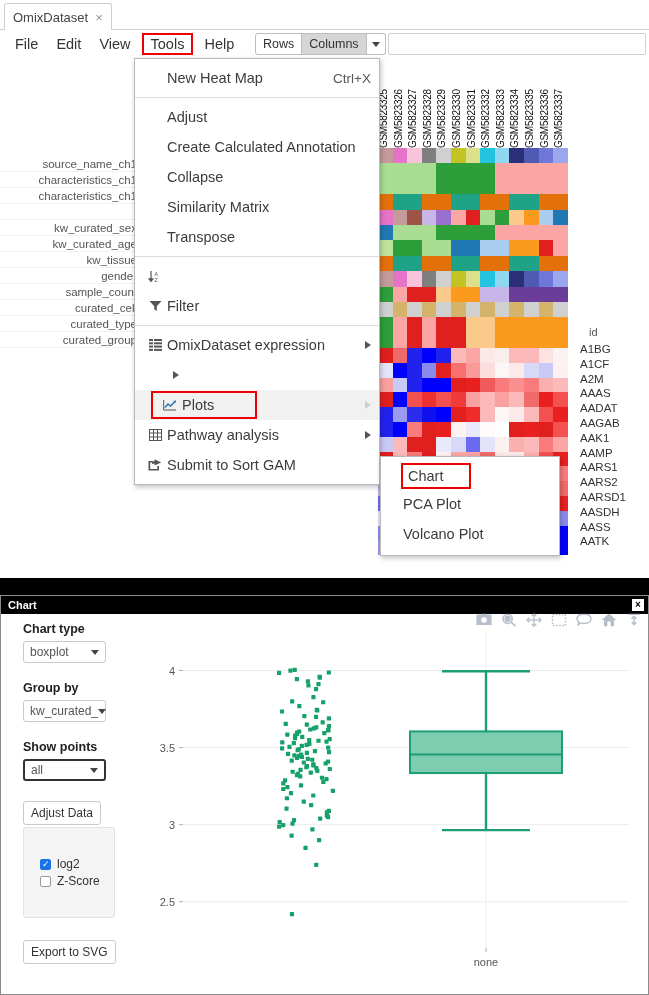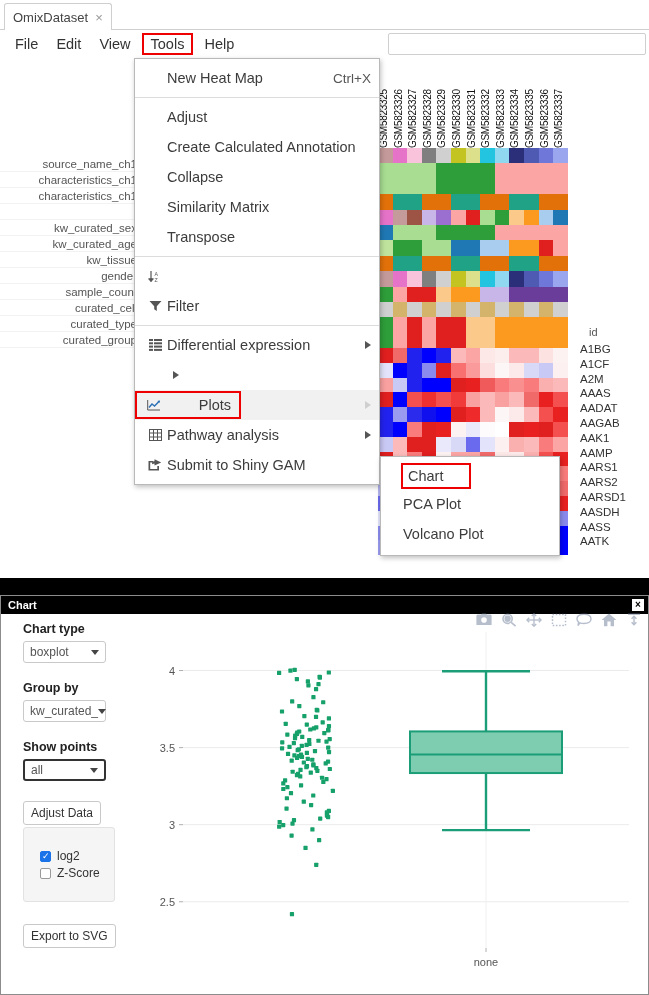--- a/index.html
+++ b/index.html
@@ -113,22 +113,22 @@
     justify-content: center; color: #555; font-size: 13px; }
   .mrow .ml { flex: 1 1 auto; white-space: nowrap; }
   .mrow .mk { color: #555; font-size: 13.5px; padding-left: 10px; }
   .mrow .marrow {
     width: 0; height: 0; border-top: 4.5px solid transparent;
     border-bottom: 4.5px solid transparent; border-left: 6px solid #555;
     margin-left: 6px;
   }
   .msep { height: 1px; background: #dcdcdc; margin: 4px 0; }
   .mrow.redbox {
-    border: 2.5px solid #ee0000; margin: 0 0 0 0;
-    width: 106px; height: 28px; padding-left: 5px; text-align: right;
+    border: 2.5px solid #ee0000; margin: 0 0 0 16px;
+    width: 106px; height: 28px; padding-left: 5px;
   }
   .redwrap { position: relative; display: flex; align-items: center; height: 30px;
     background: #f1f1f1; }
   .redwrap .marrow-far { position: absolute; right: 8px;
     width: 0; height: 0; border-top: 4.5px solid transparent;
     border-bottom: 4.5px solid transparent; border-left: 6px solid #cfcfcf; }
 
   #plots-sub {
     position: absolute; left: 380px; top: 456px; width: 180px;
     background: #fff; border: 1px solid #b9b9b9;
@@ -165,21 +165,21 @@
     height: 22px; display: flex; align-items: center; justify-content: space-between;
     padding: 0 6px; font-size: 12px; color: #555;
   }
   .sel.focus { border: 2px solid #333; }
   .btn {
     border: 1px solid #c9c9c9; background: #fff; border-radius: 3px;
     font-size: 12px; color: #333; padding: 4px 7px; display: inline-block;
   }
   .adjust-box {
     border: 1px solid #e2e2e2; background: #f5f5f5; border-radius: 3px;
-    padding: 18px 8px;
+    padding: 26px 8px;
   }
   .chk-row { display: flex; align-items: center; gap: 6px; font-size: 12px;
     color: #333; margin: 3px 0 3px 8px; }
   .chk {
     width: 11px; height: 11px; border: 1px solid #9a9a9a; border-radius: 2px;
     background: #fff; display: inline-block; position: relative;
   }
   .chk.on { background: #1a73e8; border-color: #1a73e8; }
   .chk.on::after {
     content: "✓"; color: #fff; font-size: 9px; position: absolute;
@@ -203,20 +203,27 @@
   </div>
 
   <div class="menubar">
     <div class="menu-item">File</div>
     <div class="menu-item">Edit</div>
     <div class="menu-item">View</div>
     <div class="menu-item boxed">Tools</div>
     <div class="menu-item">Help</div>
   </div>
 
+  <div class="rc-group">
+    <div class="rc-btn">Rows</div>
+    <div class="rc-btn active">Columns</div>
+    <div class="rc-caret">
+      <span class="caret-dn"></span>
+    </div>
+  </div>
   <div class="searchbox"></div>
 
   <div id="hm-area">
     <div class="rowlabels" id="rowlabels">
           <div>source_name_ch1</div>
           <div>characteristics_ch1</div>
           <div>characteristics_ch1</div>
           <div></div>
           <div>kw_curated_sex</div>
           <div>kw_curated_age</div>
@@ -737,21 +744,21 @@
                 <rect x="5" y="0" width="8" height="2"></rect>
         <rect x="0" y="3.3" width="4" height="2"></rect>
                 <rect x="5" y="3.3" width="8" height="2"></rect>
         <rect x="0" y="6.6" width="4" height="2"></rect>
                 <rect x="5" y="6.6" width="8" height="2"></rect>
         <rect x="0" y="9.9" width="4" height="2"></rect>
                 <rect x="5" y="9.9" width="8" height="2"></rect>
               </g>
             </svg>
       </span>
-      <span class="ml">Differential expression</span>
+      <span class="ml">OmixDataset expression</span>
       <span class="marrow"></span>
     </div>
 
     <div class="mrow">
       <span class="mi"></span>
       <span class="marrow"></span>
     </div>
 
     <div class="redwrap">
       <div class="mrow redbox" style="background:transparent;">
@@ -783,21 +790,21 @@
 
     <div class="mrow">
       <span class="mi">
         <svg width="14" height="12" viewBox="0 0 14 12">
               <g fill="#555">
         <path d="M0.5 2 L0.5 11.5 L11 11.5 L11 7 L9.3 7 L9.3 9.9 L2.2 9.9 L2.2 3.6 L5 3.6 L5 2 Z"></path>
         <path d="M6.5 0.3 L13.2 3.4 L6.5 6.5 L6.5 4.6 L4 5.2 L4.4 2.6 L6.5 2.2 Z"></path>
               </g>
             </svg>
       </span>
-      <span class="ml">Submit to Shiny GAM</span>
+      <span class="ml">Submit to Sort GAM</span>
     </div>
   </div>
 
   <div id="plots-sub">
     <div class="mrow redbox2">
       <span class="ml">Chart</span>
     </div>
     <div class="mrow">
       <span class="ml">PCA Plot</span>
     </div>

